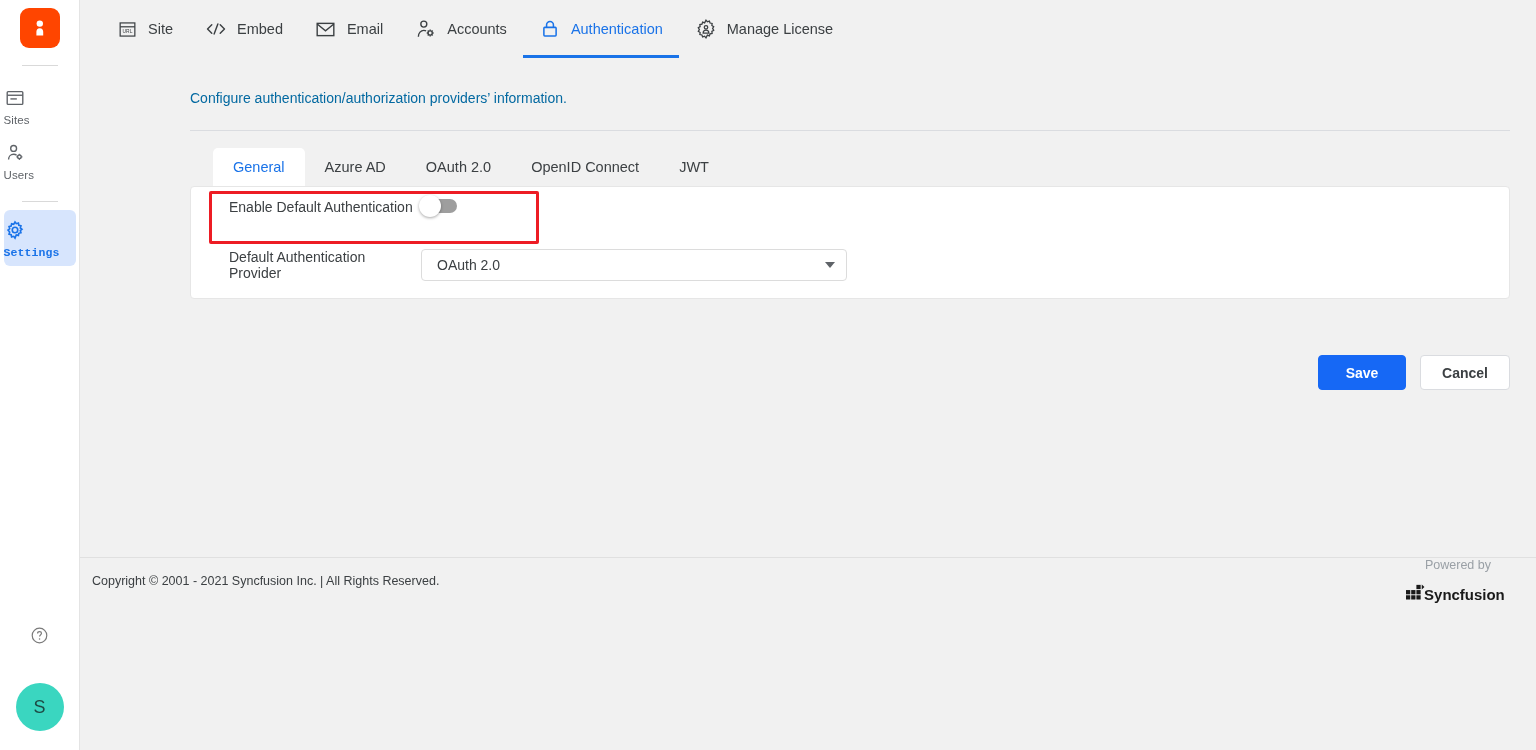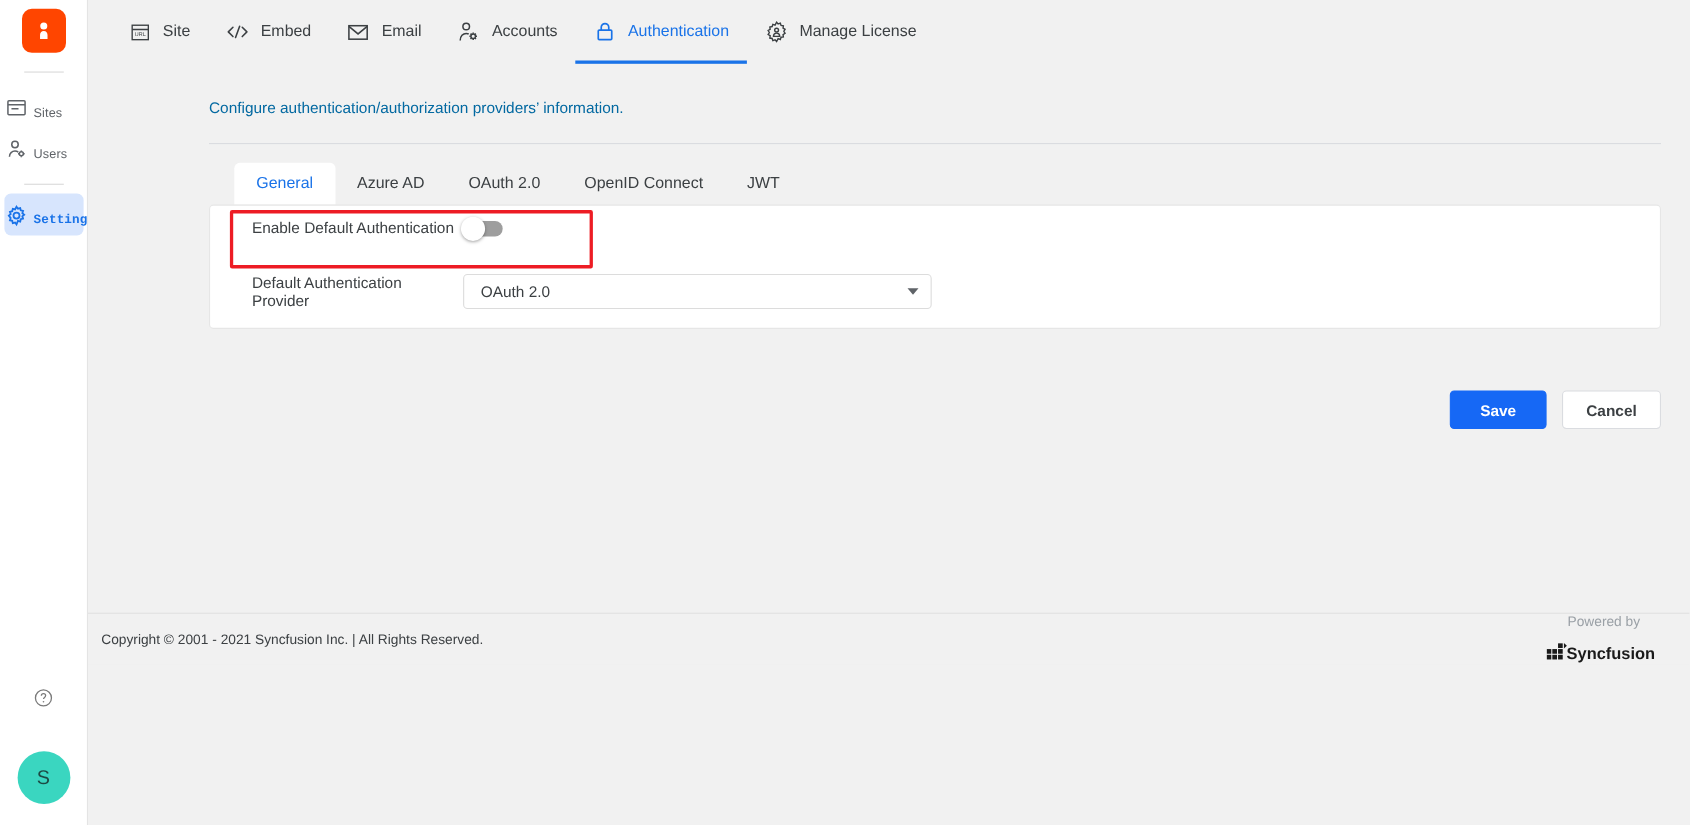--- a/index.html
+++ b/index.html
@@ -26,21 +26,21 @@
     margin-top: 8px;
     display: flex; align-items: center; justify-content: center;
   }
   .rail-logo svg { display: block; }
   .rail-sep { width: 36px; height: 1px; background: #d9d9d9; margin: 17px 0 12px; }
   .rail-sep.s2 { margin: 13px 0 8px; }
 
   .rail-item {
     width: 72px; padding: 9px 0 7px;
     border-radius: 6px;
-    display: flex; flex-direction: row; align-items: flex-end; gap: 5px;
+    display: flex; flex-direction: column; align-items: flex-start; gap: 5px;
     cursor: pointer;
     color: #5f6368;
   }
   .rail-item.active { background: #d7e5fd; color: #1a73e8; }
   .rail-item .ri-label { font-size: 11.5px; letter-spacing: .1px; }
   .rail-item.active .ri-label { font-weight: 700; color: #1a73e8; font-family: Liberation Mono, monospace; }
   .rail-item svg { display: block; }
 
   .rail-bottom { position: absolute; left: 0; right: 0; bottom: 0; display: flex; flex-direction: column; align-items: center; }
   .help-icon { margin-bottom: 34px; cursor: pointer; color: #7a7a7a; }
@@ -94,21 +94,21 @@
 
   .panel {
     margin-left: 110px; margin-right: 26px;
     background: #ffffff;
     border: 1px solid #e6e6e6;
     border-radius: 4px;
     height: 113px;
     position: relative;
   }
 
-  .row { display: flex; align-items: flex-end; }
+  .row { display: flex; align-items: flex-start; }
   .row-toggle { position: absolute; left: 20px; top: 12px; }
   .row-label { font-size: 14px; color: #3c4043; }
   .toggle-label { width: 210px; padding-left: 18px; }
 
   .switch {
     width: 36px; height: 14px; border-radius: 7px;
     background: #9e9e9e; position: relative;
     cursor: pointer;
   }
   .switch .knob {

